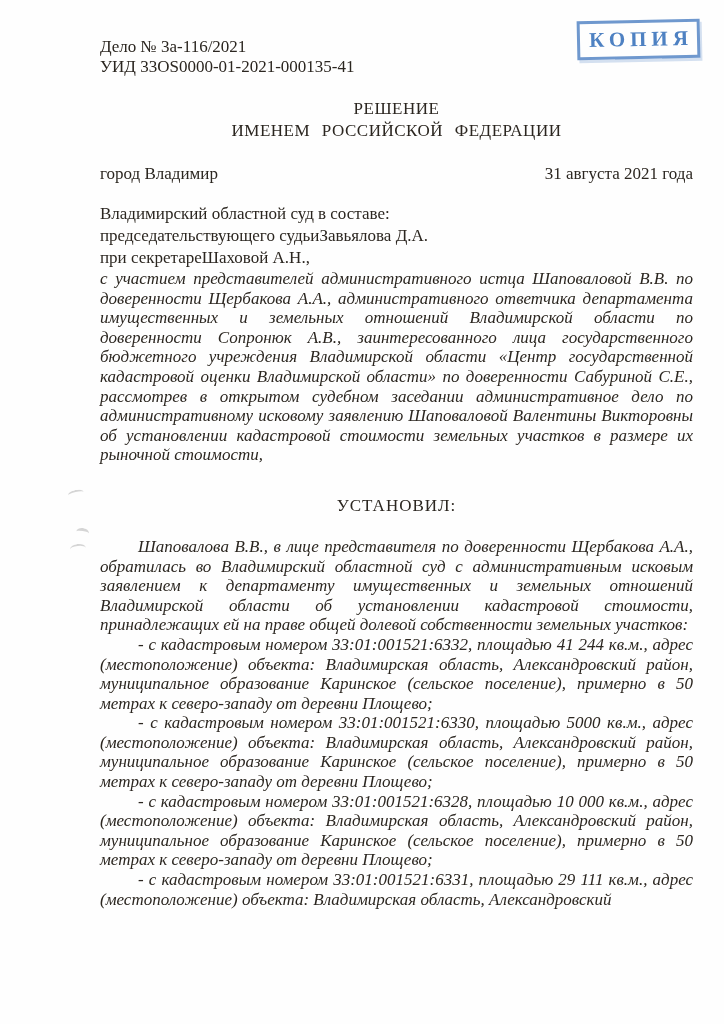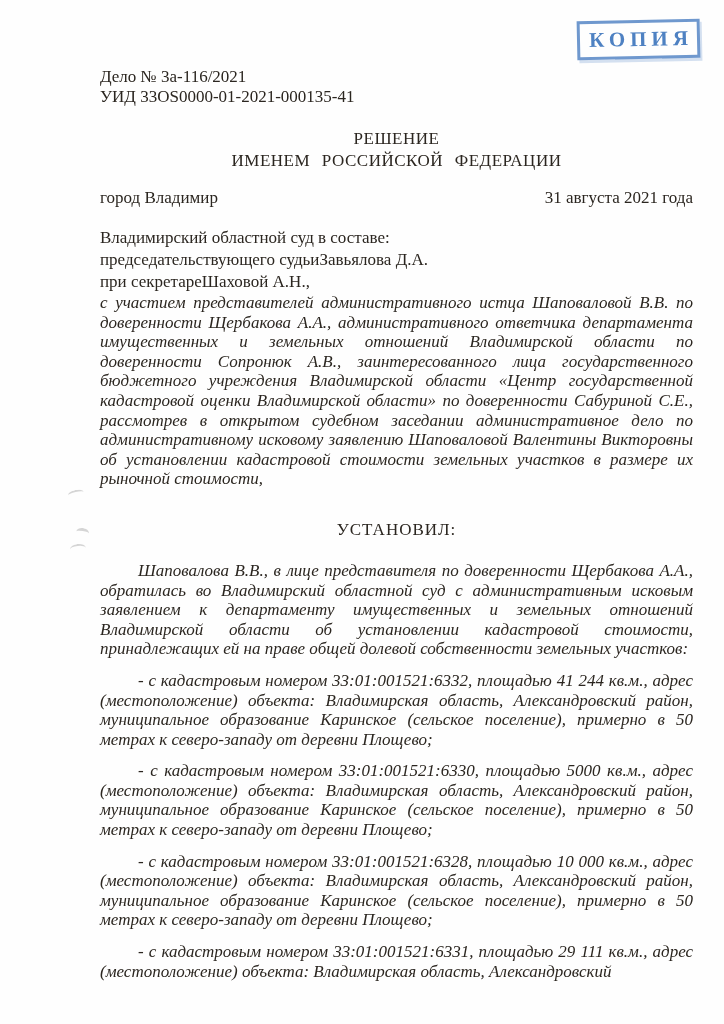--- a/index.html
+++ b/index.html
@@ -39,36 +39,36 @@
     font-size: 21px;
     letter-spacing: 5px;
     padding-left: 5px; 
     color: rgba(63, 118, 189, 0.92);
     box-shadow: 2px 3px 0 rgba(63, 118, 189, 0.22);
     background:
       linear-gradient(105deg, rgba(255,255,255,0.25) 10%, rgba(255,255,255,0) 40%);
   }
   
   .case-block {
-    padding-top: 67px;
+    padding-top: 37px;
     line-height: 20px;
   }
   .title-block {
     margin-top: 21px;
     text-align: center;
     line-height: 22px;
     letter-spacing: 0.5px;
   }
   .title-sub {
     word-spacing: 7px;
   }
   .meta-row {
     display: flex;
     justify-content: space-between;
-    margin-top: 15px;
+    margin-top: 21px;
     line-height: 21px;
   }
   .court-line {
     margin-top: 19px;
     line-height: 22px;
   }
   .role-row {
     display: flex;
     justify-content: flex-start;
     line-height: 22px;
@@ -78,21 +78,20 @@
   }
   
   .para {
     margin: 0;
     text-align: justify;
     line-height: 19.6px;
     font-style: italic;
   }
   .indent {
     text-indent: 38px;
-    margin-top: 12px;
   }
   .established {
     margin-top: 30px;
     margin-bottom: 20px;
     text-align: center;
     line-height: 22px;
     letter-spacing: 1px;
   }
   
   .margin-mark {

